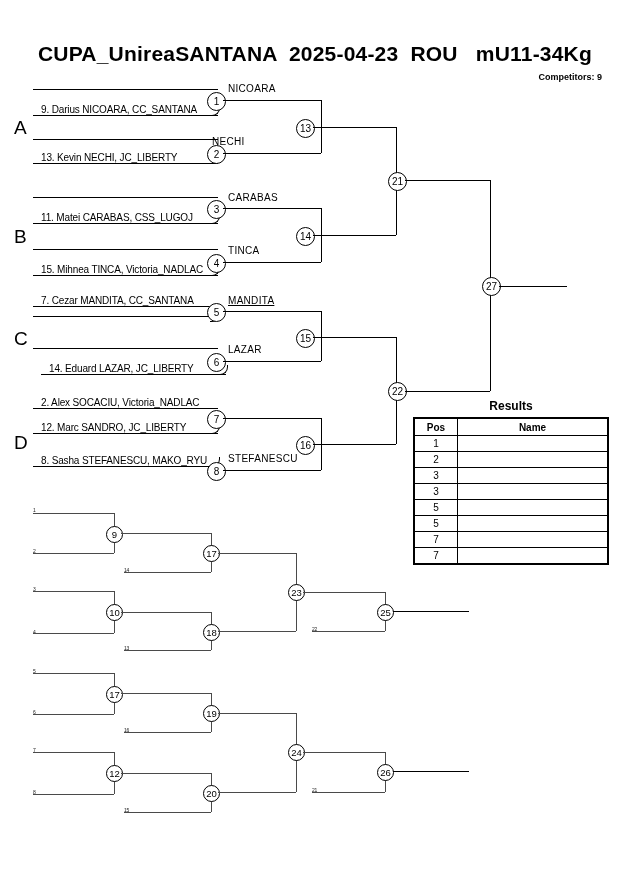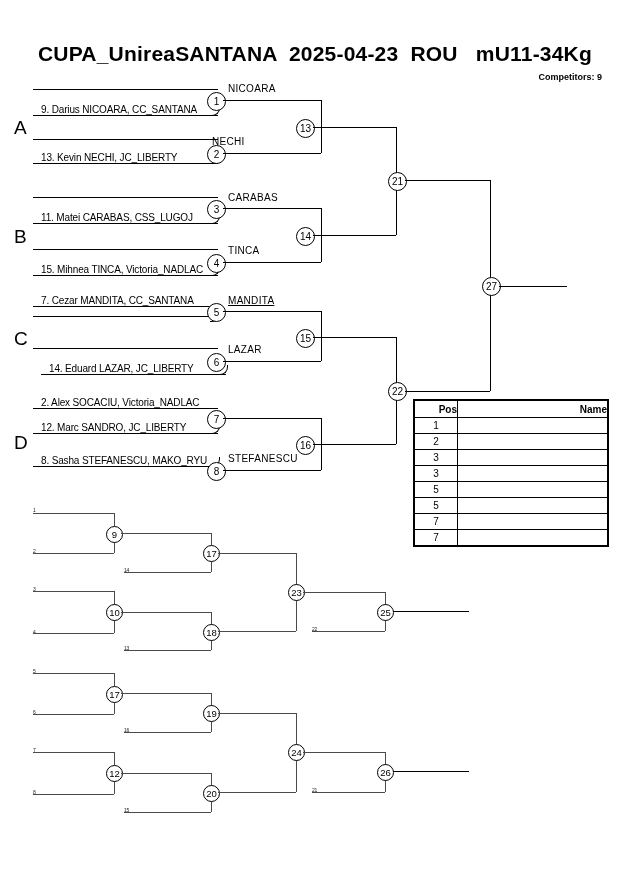--- a/index.html
+++ b/index.html
@@ -46,21 +46,21 @@
   .tag{position:absolute;font-size:5px;color:#222;letter-spacing:-.3px;}
 
   
   #results-wrap{left:413px;top:399px;width:196px;}
   #results-title{text-align:center;font-size:12px;font-weight:bold;
                  margin-bottom:4px;}
   table{border-collapse:collapse;width:196px;border:2px solid #000;
         background:#fff;}
   th,td{border:1px solid #000;font-size:10px;height:15px;padding:0;
         text-align:center;font-weight:normal;}
-  th{font-weight:bold;font-size:10px;height:16px;text-align:right;}
+  th{font-weight:bold;font-size:10px;height:16px;}
   .cpos{width:42px;}
   .cname{width:auto;}
 </style>
 </head>
 <body>
 
 <div class="abs" id="title">CUPA_UnireaSANTANA  2025-04-23  ROU   mU11-34Kg</div>
 <div class="abs" id="competitors">Competitors: 9</div>
 
 <div class="grp" style="left:14px;top:117px;">A</div>
@@ -173,20 +173,21 @@
 <div class="vline blk" style="left:396px;top:337px;height:107px;"></div>
 <div class="bub big" style="left:388px;top:382px;">22</div>
 
 <div class="hline blk" style="left:405px;top:180px;width:85px;"></div>
 <div class="hline blk" style="left:405px;top:391px;width:85px;"></div>
 <div class="vline blk" style="left:490px;top:180px;height:211px;"></div>
 <div class="bub big" style="left:482px;top:277px;">27</div>
 <div class="hline blk" style="left:499px;top:286px;width:68px;"></div>
 
 <div class="abs" id="results-wrap">
+  <div id="results-title">Results</div>
   <table>
     <thead>
       <tr>
         <th class="cpos">Pos</th>
         <th class="cname">Name</th>
       </tr>
     </thead>
     <tbody id="results-body">
         <tr>
           <td class="cpos">1</td>

